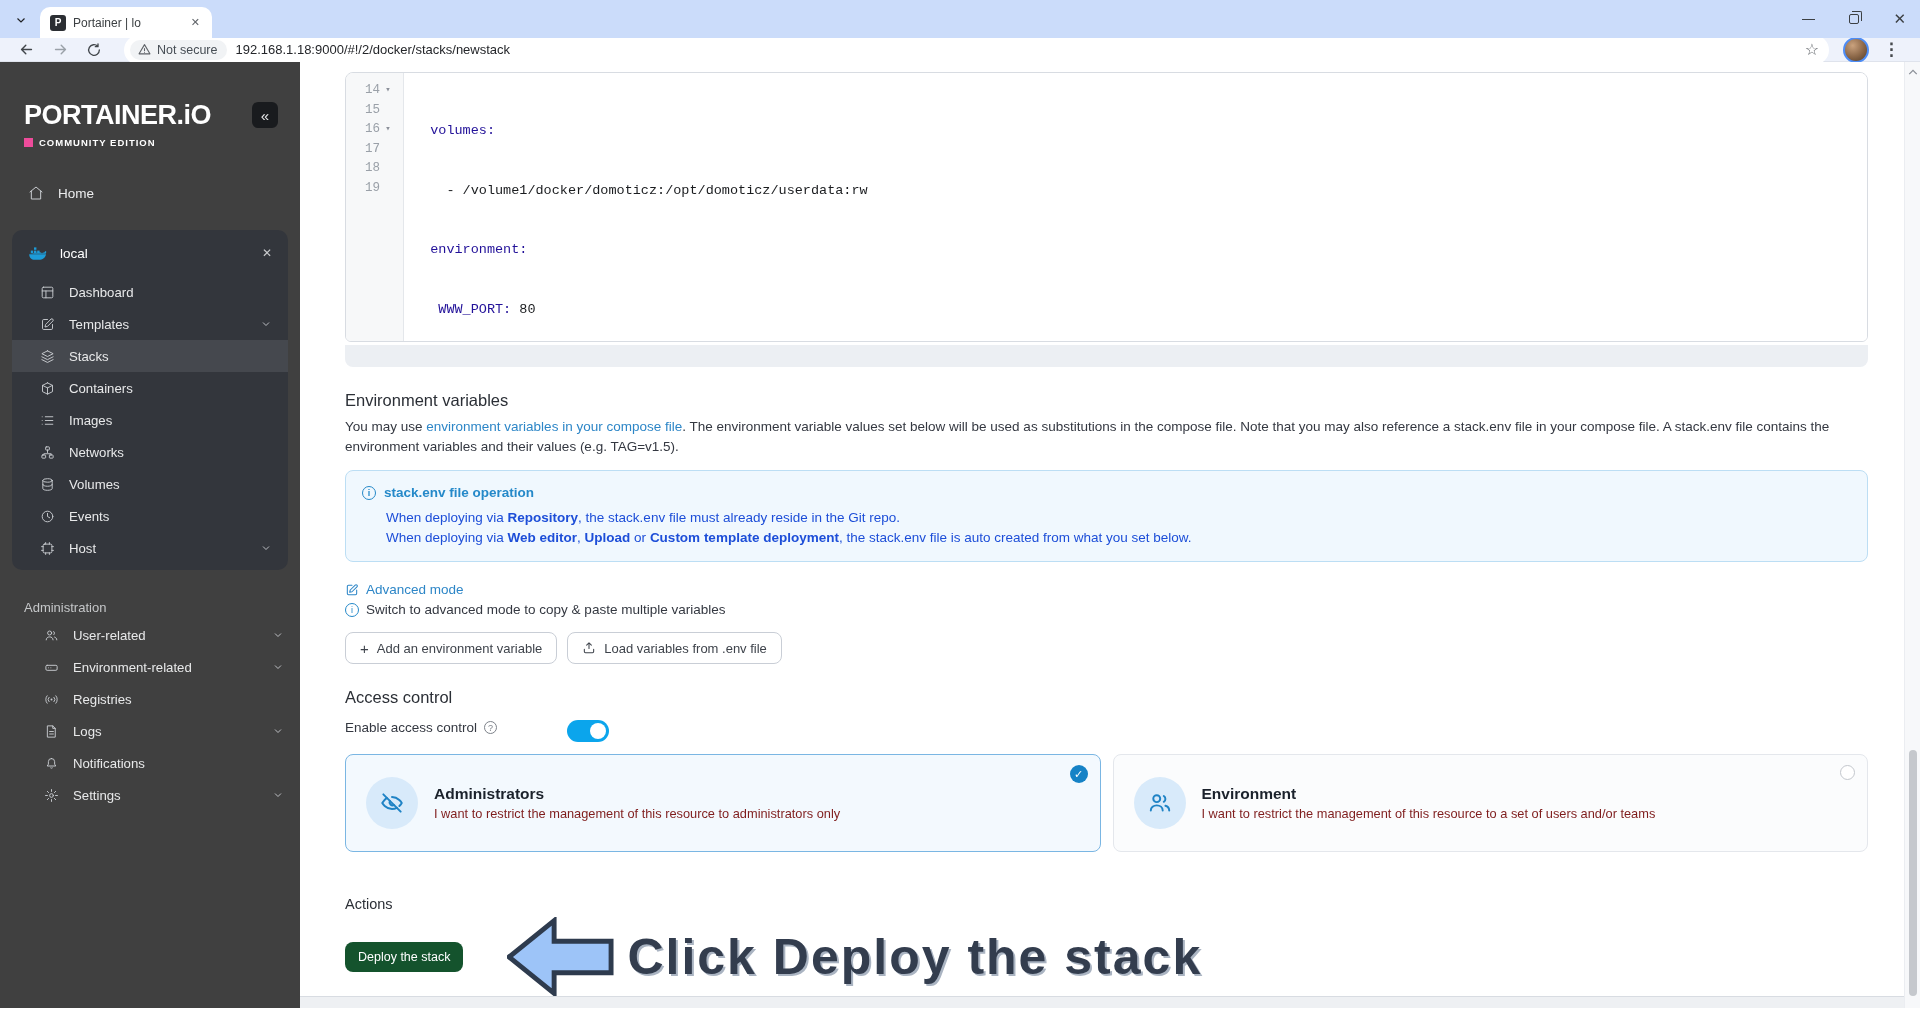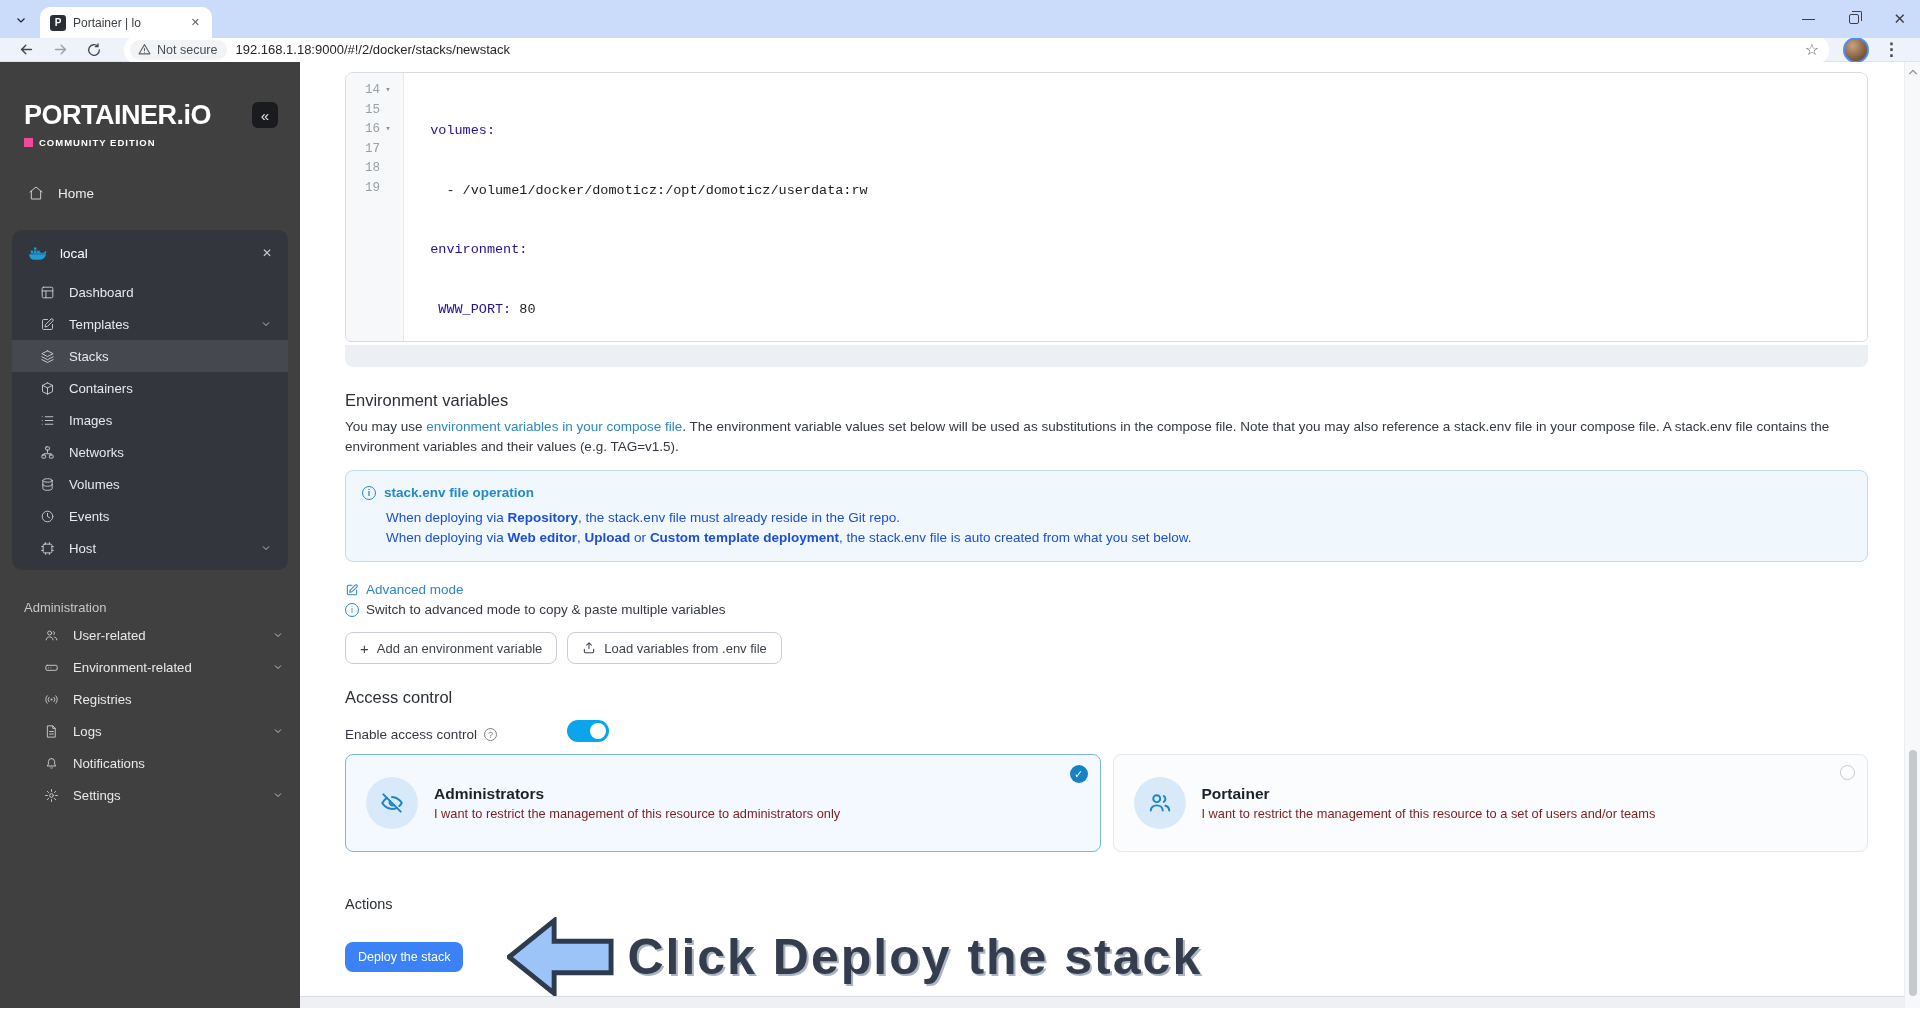--- a/index.html
+++ b/index.html
@@ -78,39 +78,39 @@
   .info-line:last-child { margin-top:5px; }
   .info-line .b { font-weight:bold; }
 
   .adv-link { margin-top:20px; display:flex; align-items:center; gap:7px; font-size:13.5px; color:#2d86c7; cursor:pointer; width:fit-content; }
   .adv-hint { margin-top:5px; display:flex; align-items:center; gap:7px; font-size:13.5px; color:#343841; }
 
   .btn-row { margin-top:15px; display:flex; gap:10px; }
   .obtn { height:32px; border:1px solid #c9ced6; border-radius:8px; background:#fff; display:flex; align-items:center; gap:8px; padding:0 14px; font-size:13px; color:#3e434b; cursor:pointer; }
   .obtn .plus { font-size:15px; color:#3e434b; line-height:1; }
 
-  .toggle-row { margin-top:13px; display:flex; align-items:flex-end; }
+  .toggle-row { margin-top:13px; display:flex; align-items:flex-start; }
   .toggle-label { display:flex; align-items:center; gap:7px; font-size:13.5px; color:#343841; }
   .help-circ { display:inline-flex; width:13px; height:13px; border:1.2px solid #7d828a; border-radius:50%; color:#7d828a; font-size:9px; align-items:center; justify-content:center; }
   .toggle { margin-left:70px; width:42px; height:22px; border-radius:11px; background:#0ba5ec; position:relative; cursor:pointer; }
   .toggle .knob { position:absolute; right:3px; top:3px; width:16px; height:16px; border-radius:50%; background:#fff; }
 
   .cards { margin-top:12px; display:flex; gap:12px; }
   .card { flex:1; height:98px; border-radius:8px; padding:16px 20px; display:flex; align-items:center; gap:16px; position:relative; cursor:pointer; }
   .card.selected { background:#f3f9fe; border:1px solid #7ab6e3; }
   .card.plain { background:#fbfcfd; border:1px solid #e4e7ec; }
   .card .icirc { width:52px; height:52px; border-radius:50%; background:#d8eafa; display:flex; align-items:center; justify-content:center; flex:none; }
   .card .ct { font-size:15.5px; font-weight:bold; color:#1b222c; }
   .card .cd { margin-top:3px; font-size:12.8px; color:#7f1d1d; }
   .check-badge { position:absolute; top:10px; right:12px; width:18px; height:18px; border-radius:50%; background:#1582c6; color:#fff; font-size:11px; display:flex; align-items:center; justify-content:center; }
   .radio { position:absolute; top:10px; right:12px; width:15px; height:15px; border-radius:50%; border:1.5px solid #c3c7cd; background:#fff; }
 
   .actions-heading { margin-top:44px; font-size:14.5px; font-weight:500; color:#2b2f36; }
   .deploy-row { margin-top:6px; display:flex; align-items:center; height:78px; }
-  .deploy-btn { height:30px; padding:0 13px; background:#3b82f6; border:none; border-radius:8px; color:#fff; font-size:12.5px; font-family:"Liberation Sans",sans-serif; cursor:pointer; flex:none; }
+  .deploy-btn { height:30px; padding:0 13px; background:#14532d; border:none; border-radius:8px; color:#fff; font-size:12.5px; font-family:"Liberation Sans",sans-serif; cursor:pointer; flex:none; }
   .anno-arrow { margin-left:44px; flex:none; }
   .anno-text { margin-left:12px; font-size:50px; font-weight:800; letter-spacing:2px; color:#333d4e; text-shadow:2px 2px 0 #aab4c2; white-space:nowrap; }
 
   .footer-strip { position:absolute; left:0; right:0; bottom:0; height:12px; background:#eef0f3; border-top:1px solid #d8dce2; }
 
   
   .scrollbar { position:absolute; right:0; top:0; width:16px; height:946px; background:#f7f8fa; border-left:1px solid #ebedf1; }
   .sb-up { position:absolute; top:6px; left:3px; }
   .sb-thumb { position:absolute; left:4px; width:8px; border-radius:4px; background:#c5c8cd; top:688px; height:246px; }
 </style>
@@ -443,21 +443,21 @@
       </div>
       <div class="card plain">
         <span class="icirc">
           <svg width="26" height="26" viewBox="0 0 24 24" style="stroke:#1f83c5;stroke-width:1.8;fill:none;stroke-linecap:round;stroke-linejoin:round">
               <circle cx="9" cy="8" r="3.2"></circle>
               <path d="M3.5 19c0-3 2.5-4.8 5.5-4.8s5.5 1.8 5.5 4.8"></path>
               <path d="M15.5 5.5a3.2 3.2 0 0 1 0 5.4M17 14.5c2 .6 3.5 2.2 3.5 4.5"></path>
             </svg>
         </span>
         <span>
-          <div class="ct">Portainer</div>
+          <div class="ct">Environment</div>
           <div class="cd">I want to restrict the management of this resource to a set of users and/or teams</div>
         </span>
         <span class="radio"></span>
       </div>
     </div>
 
     <div class="actions-heading">Actions</div>
     <div class="deploy-row">
       <button class="deploy-btn">Deploy the stack</button>
       <svg class="anno-arrow" width="108" height="80" viewBox="0 0 110 80">

